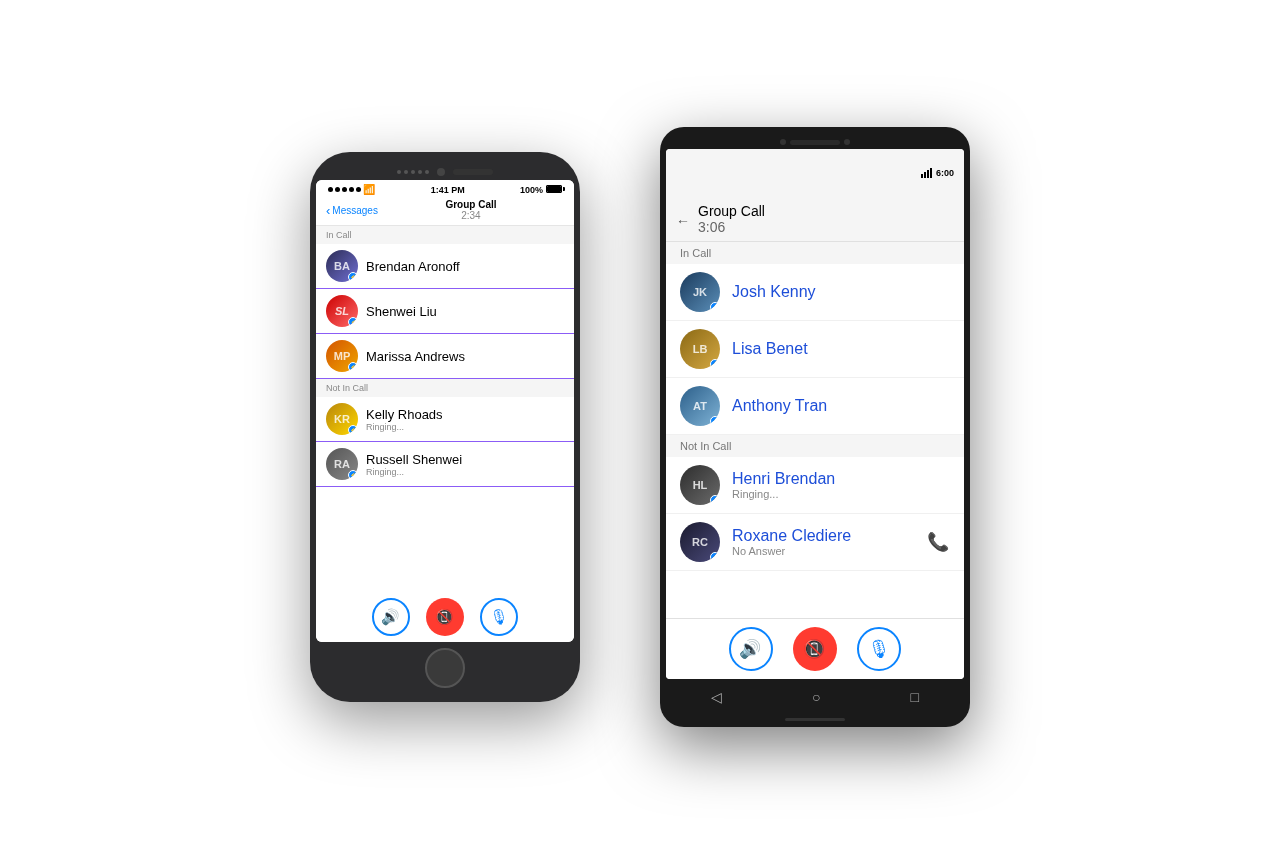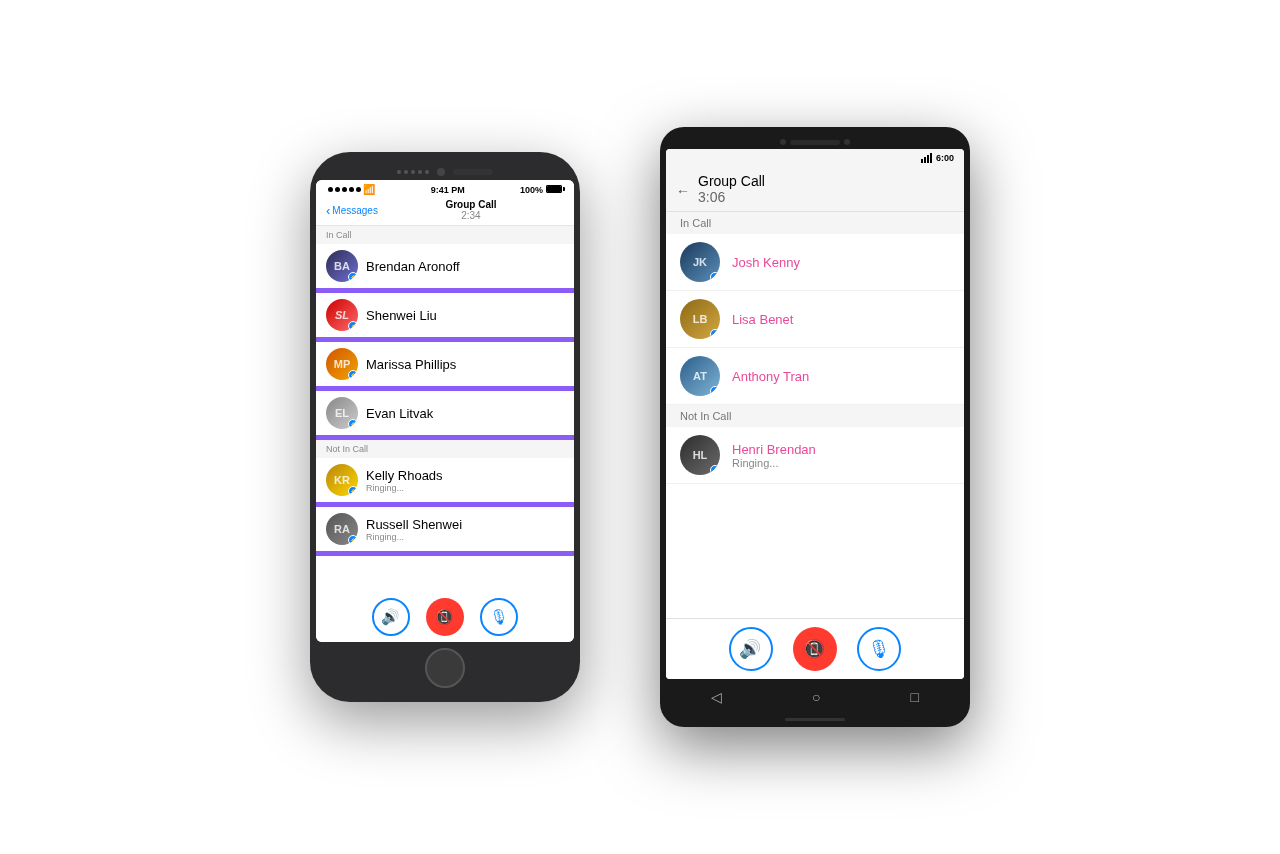--- a/index.html
+++ b/index.html
@@ -144,21 +144,21 @@
       background: #f5f5f5;
       padding: 4px 10px;
       font-size: 9px;
       color: #888;
       font-weight: 400;
     }
     .list-item {
       display: flex;
       align-items: center;
       padding: 6px 10px;
-      border-bottom: 5px solid #8b5cf6;
+      border-bottom: 1px solid #8b5cf6;
       gap: 8px;
     }
     .avatar {
       width: 32px; height: 32px;
       border-radius: 50%;
       overflow: hidden;
       flex-shrink: 0;
       position: relative;
     }
     .messenger-badge {
@@ -247,21 +247,21 @@
       border-radius: 4px;
       overflow: hidden;
       display: flex;
       flex-direction: column;
     }
     .android-status-bar {
       background: #f5f5f5;
       display: flex;
       justify-content: flex-end;
       align-items: center;
-      padding: 4px 10px;
+      padding: 19px 10px;
       gap: 4px;
       font-size: 9px;
       font-weight: 600;
     }
     .signal-bars {
       display: flex; align-items: flex-end; gap: 1px;
     }
     .signal-bar {
       background: #000;
       width: 2px;
@@ -300,22 +300,22 @@
       gap: 12px;
     }
     .android-avatar {
       width: 40px; height: 40px;
       border-radius: 50%;
       overflow: hidden;
       flex-shrink: 0;
       position: relative;
     }
     .android-item-name {
-      font-size: 13px;
-      color: #ec4899;
+      font-size: 16px;
+      color: #1d4ed8;
       text-align: center;
     }
     .android-item-sub {
       font-size: 11px;
       color: #888;
     }
     .android-item-action {
       margin-left: auto;
       color: #0A84FF;
       font-size: 18px;
@@ -401,21 +401,21 @@
 
     <div class="iphone-status-bar">
       <div class="status-dots">
         <div class="status-dot"></div>
         <div class="status-dot"></div>
         <div class="status-dot"></div>
         <div class="status-dot"></div>
         <div class="status-dot"></div>
         <span class="status-wifi">📶</span>
       </div>
-      <span>9:41 PM</span>
+      <span>1:41 PM</span>
       <div class="status-right">
         <span>100%</span>
         <div class="battery-icon">
           <div class="battery-fill"></div>
         </div>
       </div>
     </div>
 
     <div class="iphone-nav">
       <div class="iphone-nav-top">
@@ -453,32 +453,23 @@
         <span class="list-item-name">Shenwei Liu</span>
       </div>
 
       <div class="list-item">
         <div class="avatar av-marissa">
           <div class="av-face">MP</div>
           <div class="messenger-badge">
               <span class="messenger-badge-icon">⚡</span>
             </div>
         </div>
-        <span class="list-item-name">Marissa Phillips</span>
-      </div>
-
-      <div class="list-item">
-        <div class="avatar av-evan">
-          <div class="av-face">EL</div>
-          <div class="messenger-badge">
-              <span class="messenger-badge-icon">⚡</span>
-            </div>
-        </div>
-        <span class="list-item-name">Evan Litvak</span>
-      </div>
+        <span class="list-item-name">Marissa Andrews</span>
+      </div>
+
 
       <div class="list-section-header">Not In Call</div>
 
       <div class="list-item">
         <div class="avatar av-kelly">
           <div class="av-face">KR</div>
           <div class="messenger-badge">
               <span class="messenger-badge-icon">⚡</span>
             </div>
         </div>
@@ -580,20 +571,33 @@
           <div class="messenger-badge">
               <span class="messenger-badge-icon">⚡</span>
             </div>
         </div>
         <div>
           <div class="android-item-name">Henri Brendan</div>
           <div class="android-item-sub">Ringing...</div>
         </div>
       </div>
 
+      <div class="android-list-item">
+        <div class="android-avatar av-roxane">
+          <div class="av-face">RC</div>
+          <div class="messenger-badge">
+              <span class="messenger-badge-icon">⚡</span>
+            </div>
+        </div>
+        <div>
+          <div class="android-item-name">Roxane Clediere</div>
+          <div class="android-item-sub">No Answer</div>
+        </div>
+        <span class="android-item-action">📞</span>
+      </div>
     </div>
 
     <div class="android-bottom-bar">
       <div class="a-call-btn speaker">🔊</div>
       <div class="a-call-btn hangup">📵</div>
       <div class="a-call-btn mic">🎙</div>
     </div>
   </div>
 
   <div class="android-nav-bar">

